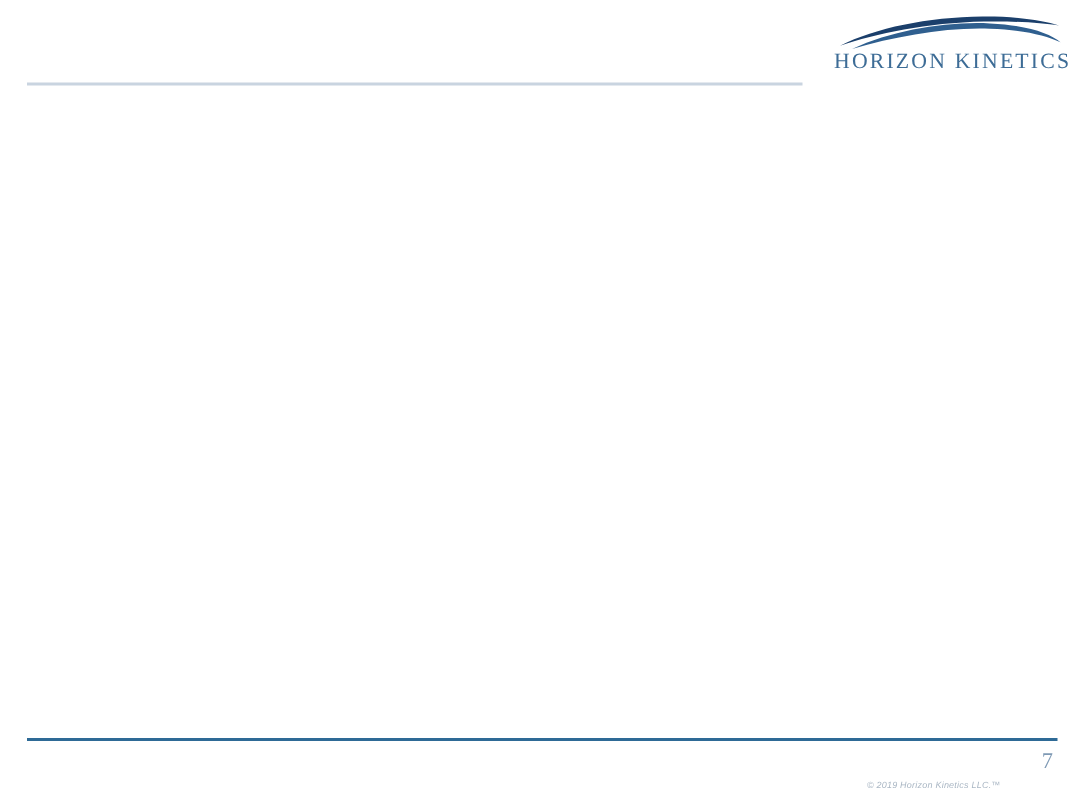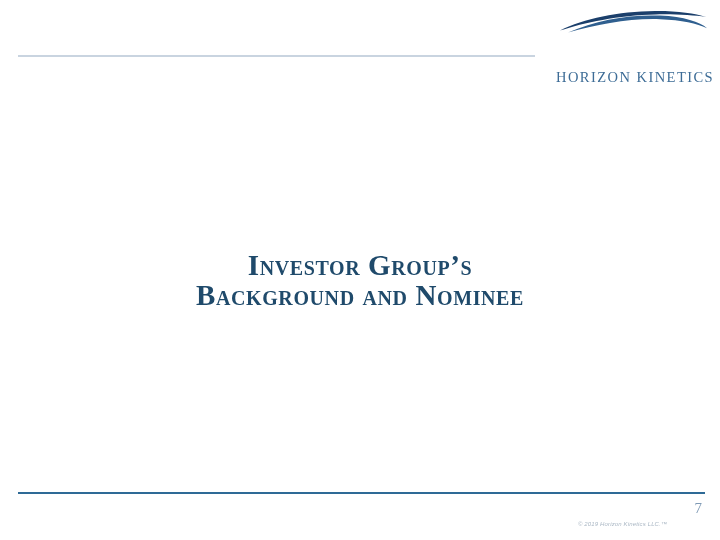--- a/index.html
+++ b/index.html
@@ -48,21 +48,20 @@
     position: absolute;
     left: 0;
     top: 25px;
     width: 152px;
     text-align: center;
     font-family: "Liberation Serif", "DejaVu Serif", serif;
     font-size: 14.5px;
     letter-spacing: 1.45px;
     color: #3d6c96;
     white-space: nowrap;
-    margin-top: 36px;
   }
 
   
   .title-block {
     position: absolute;
     left: 0;
     top: 250px;
     width: 720px;
     text-align: center;
   }
@@ -122,24 +121,20 @@
 
       <path d="M 4 22.5 C 28 10.5, 62 3.5, 99 3.0 C 121 2.8, 139 5.4, 150 9.0
                C 138 7.2, 120 6.0, 100 6.4 C 62 7.2, 28 14.6, 4 22.5 Z" fill="#1b3f6b"></path>
 
       <path d="M 12 24.6 C 40 12.0, 74 6.2, 104 7.6 C 128 8.7, 144 14.0, 151 20.2
                C 141 15.6, 126 12.0, 104 11.2 C 74 10.1, 41 16.4, 12 24.6 Z" fill="#2f5f8f"></path>
     </svg>
     <div class="logo-wordmark">HORIZON KINETICS</div>
   </div>
 
-  <div class="title-block">
-    <div class="title-line">Investor Group’s</div>
-    <div class="title-line">Background and Nominee</div>
-  </div>
 
   <div class="footer-rule"></div>
 
   <div class="page-number">7</div>
 
   <div class="copyright">© 2019 Horizon Kinetics LLC.™</div>
 
 </div>
 
 </body></html>

